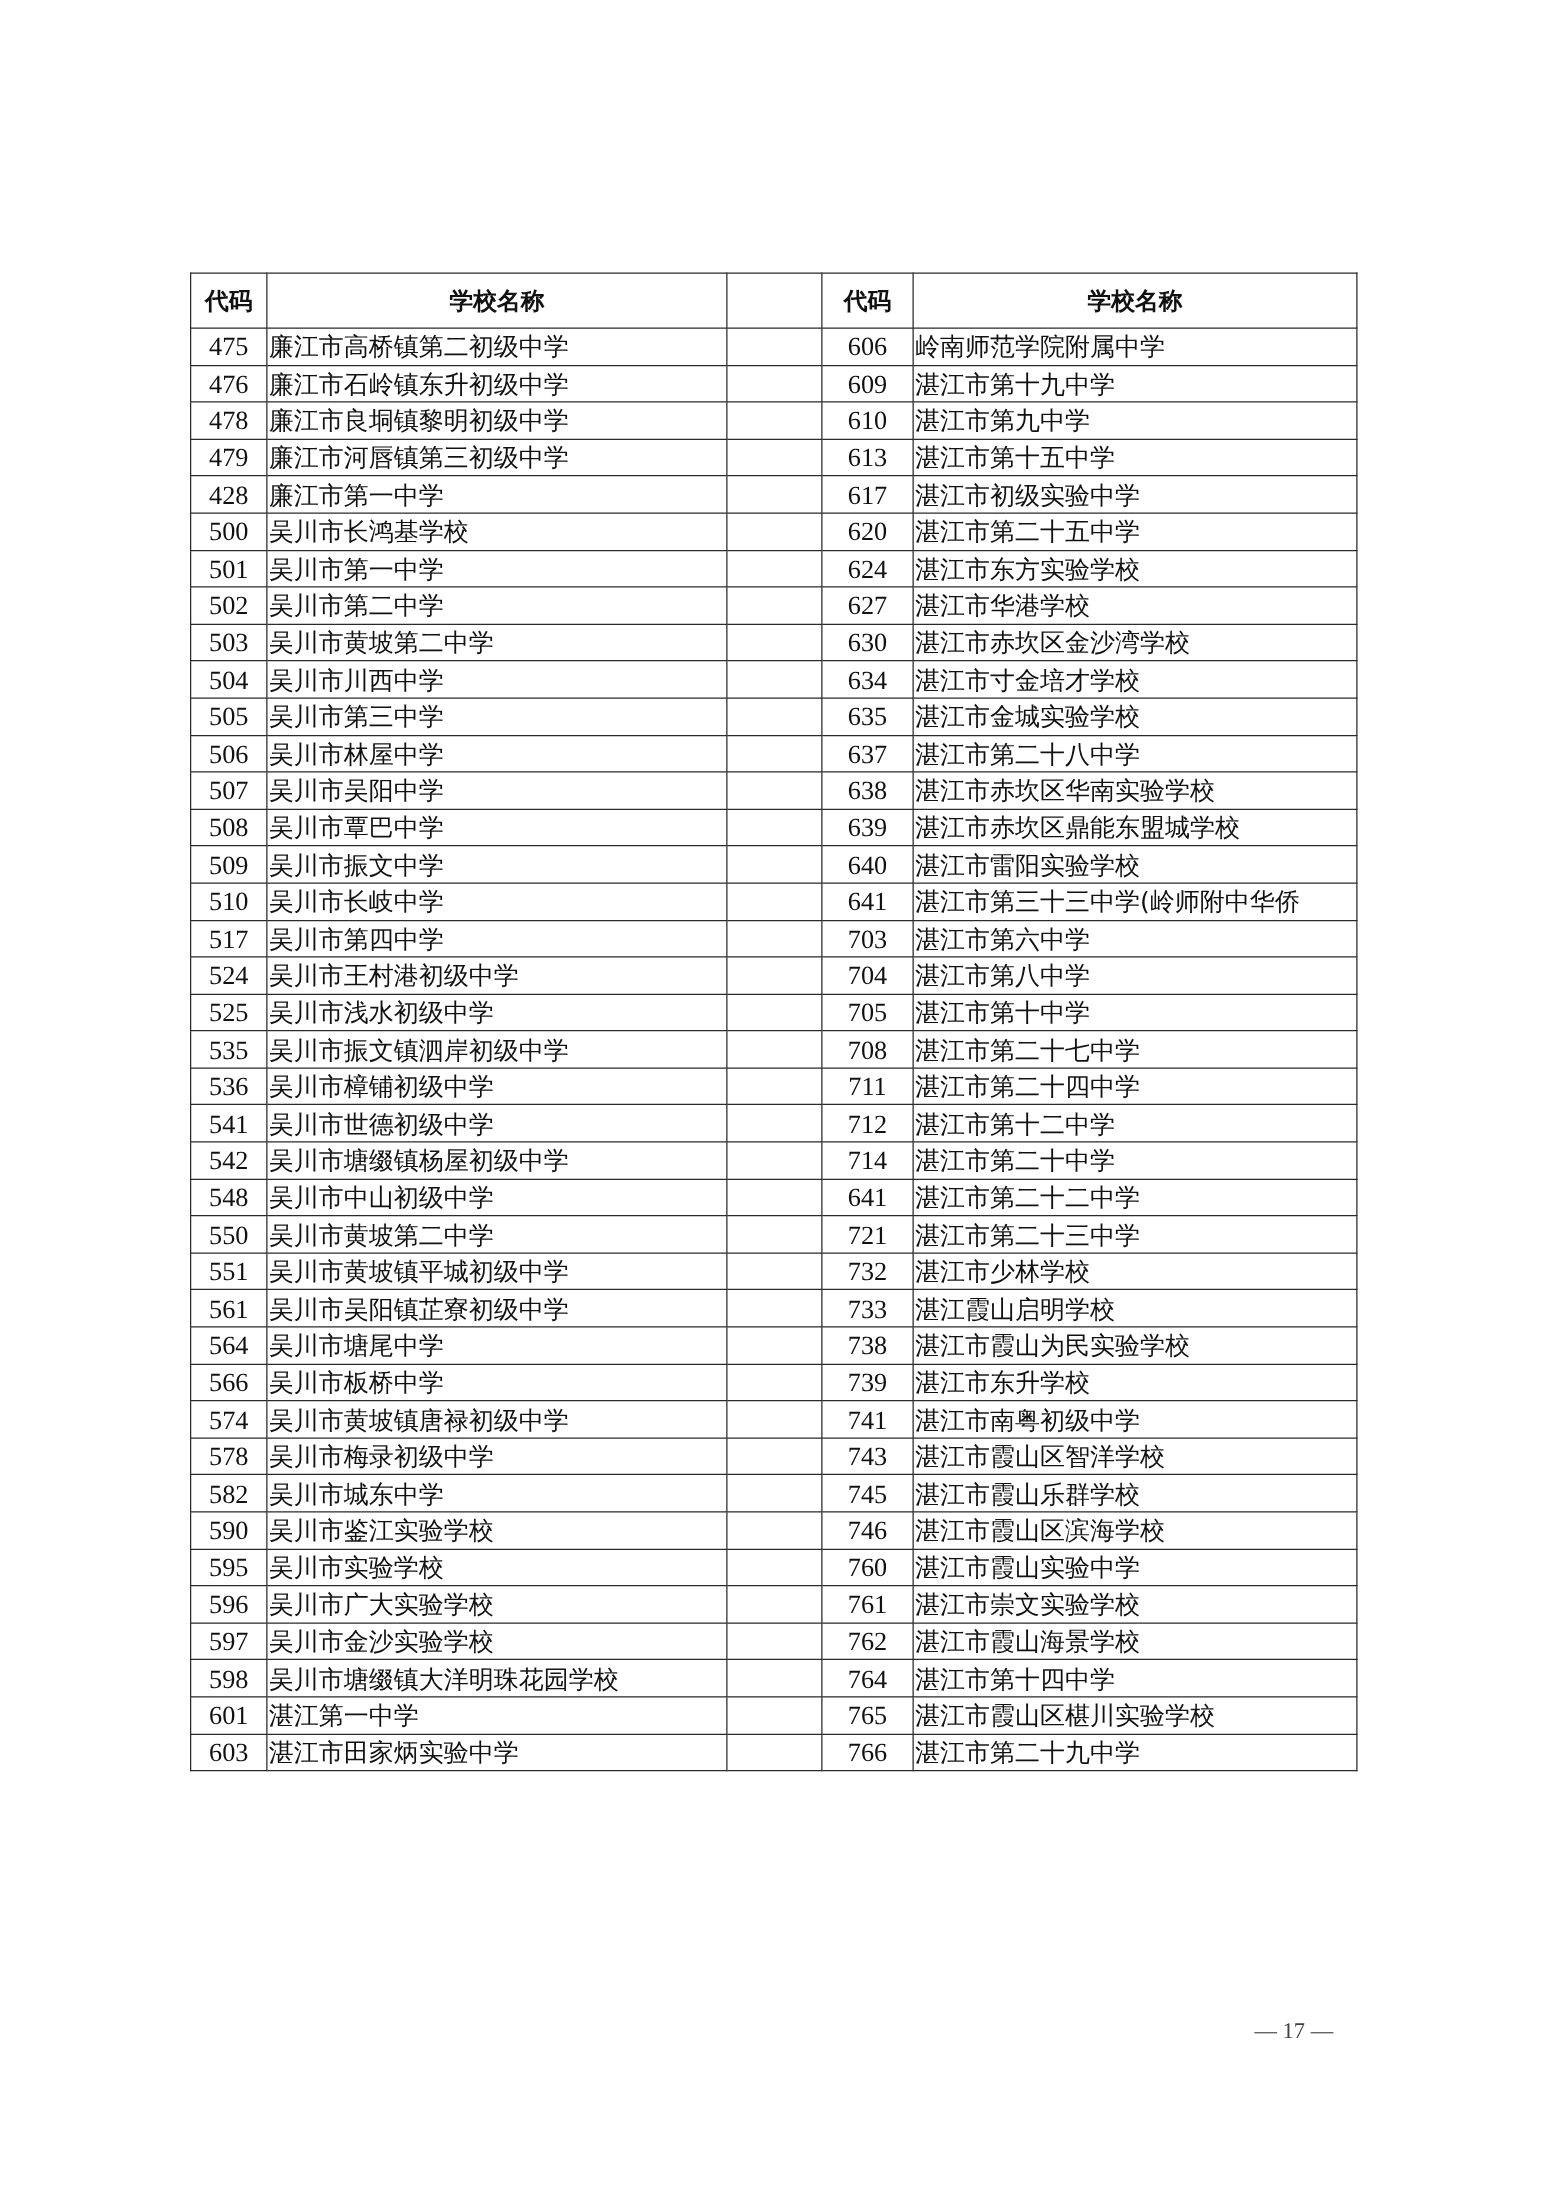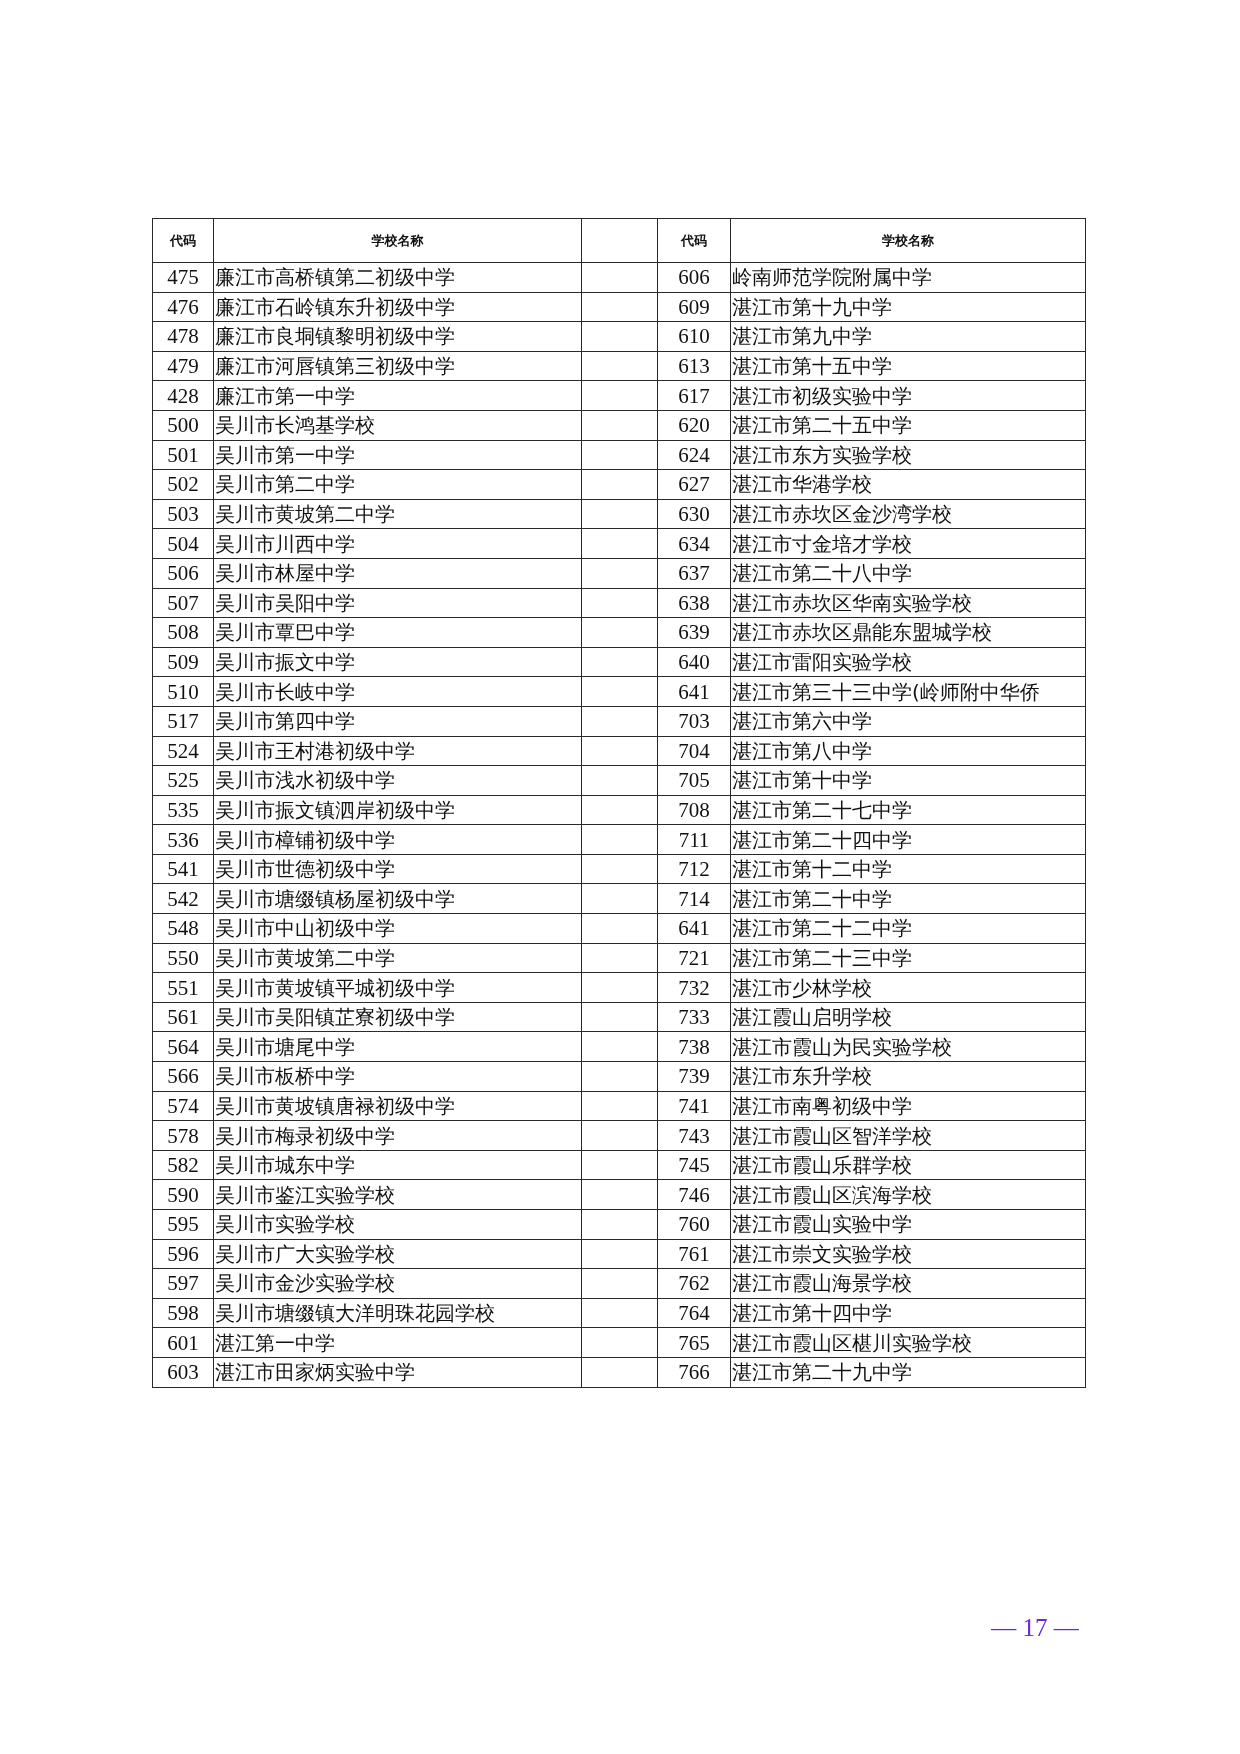--- a/index.html
+++ b/index.html
@@ -4,26 +4,26 @@
   <style>
     html, body { margin: 0; padding: 0; background: #ffffff; }
     body { width: 1240px; height: 1754px; position: relative; overflow: hidden;
            font-family: "DejaVu Serif", "Liberation Serif", serif; color: #111; }
     .table-wrap { position: absolute; left: 152px; top: 218px; width: 933px; }
     table { border-collapse: collapse; table-layout: fixed; width: 933px; }
     col.c-code1 { width: 61px; } col.c-name1 { width: 368px; } col.c-blank { width: 76px; }
     col.c-code2 { width: 73px; } col.c-name2 { width: 355px; }
     th, td { border: 1.6px solid #2a2a2a; padding: 0; white-space: nowrap; overflow: hidden; }
     thead th { height: 43px; font-family: "DejaVu Sans", "Liberation Sans", sans-serif;
-               font-weight: bold; font-size: 13px; }
+               font-weight: bold; font-size: 19px; }
     tbody td { height: 28.6px; font-size: 21px; line-height: 28px; }
     td.code { text-align: center; font-family: "Liberation Serif", "DejaVu Serif", serif; font-size: 21px; }
     td.name { text-align: left; padding-left: 1px; font-family: "DejaVu Sans", "Liberation Sans", sans-serif; font-size: 20px; }
     .page-num { position: absolute; left: 970px; top: 1614px; width: 130px; text-align: center;
-                font-family: "Liberation Serif", "DejaVu Serif", serif; font-size: 25px; color: #6d28d9; }
+                font-family: "Liberation Serif", "DejaVu Serif", serif; font-size: 18px; color: #404040; }
   </style>
 </head>
 <body>
 
 <div class="table-wrap">
   <table>
     <colgroup>
       <col class="c-code1">
         <col class="c-name1">
         <col class="c-blank">
@@ -104,20 +104,27 @@
           <td class="name">湛江市赤坎区金沙湾学校</td>
         </tr>
         <tr>
           <td class="code">504</td>
           <td class="name">吴川市川西中学</td>
           <td class="blank"></td>
           <td class="code">634</td>
           <td class="name">湛江市寸金培才学校</td>
         </tr>
         <tr>
+          <td class="code">505</td>
+          <td class="name">吴川市第三中学</td>
+          <td class="blank"></td>
+          <td class="code">635</td>
+          <td class="name">湛江市金城实验学校</td>
+        </tr>
+        <tr>
           <td class="code">506</td>
           <td class="name">吴川市林屋中学</td>
           <td class="blank"></td>
           <td class="code">637</td>
           <td class="name">湛江市第二十八中学</td>
         </tr>
         <tr>
           <td class="code">507</td>
           <td class="name">吴川市吴阳中学</td>
           <td class="blank"></td>

